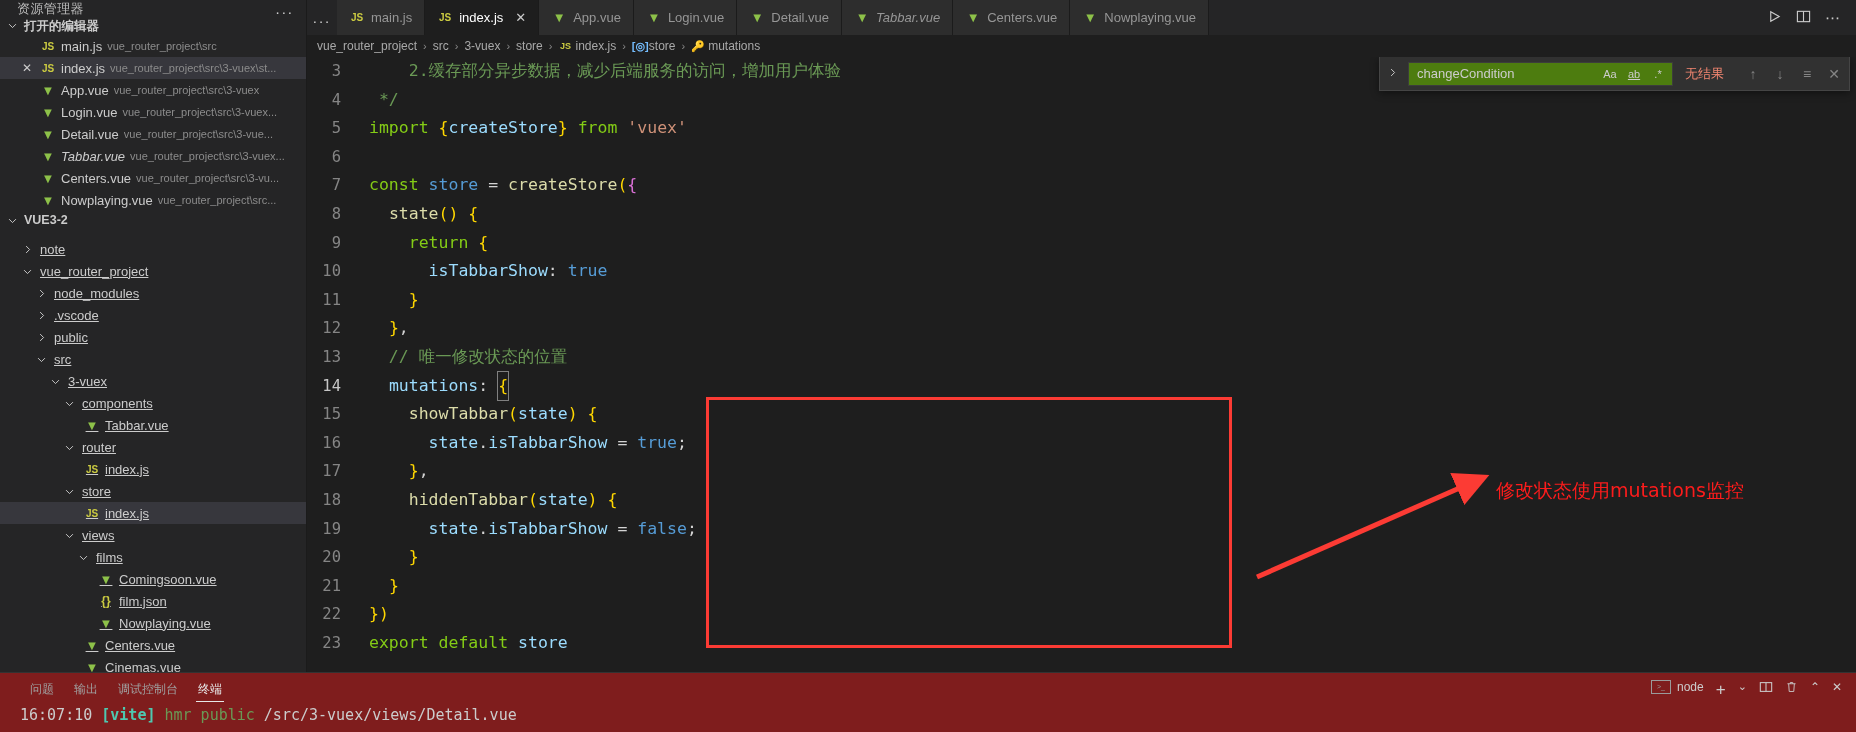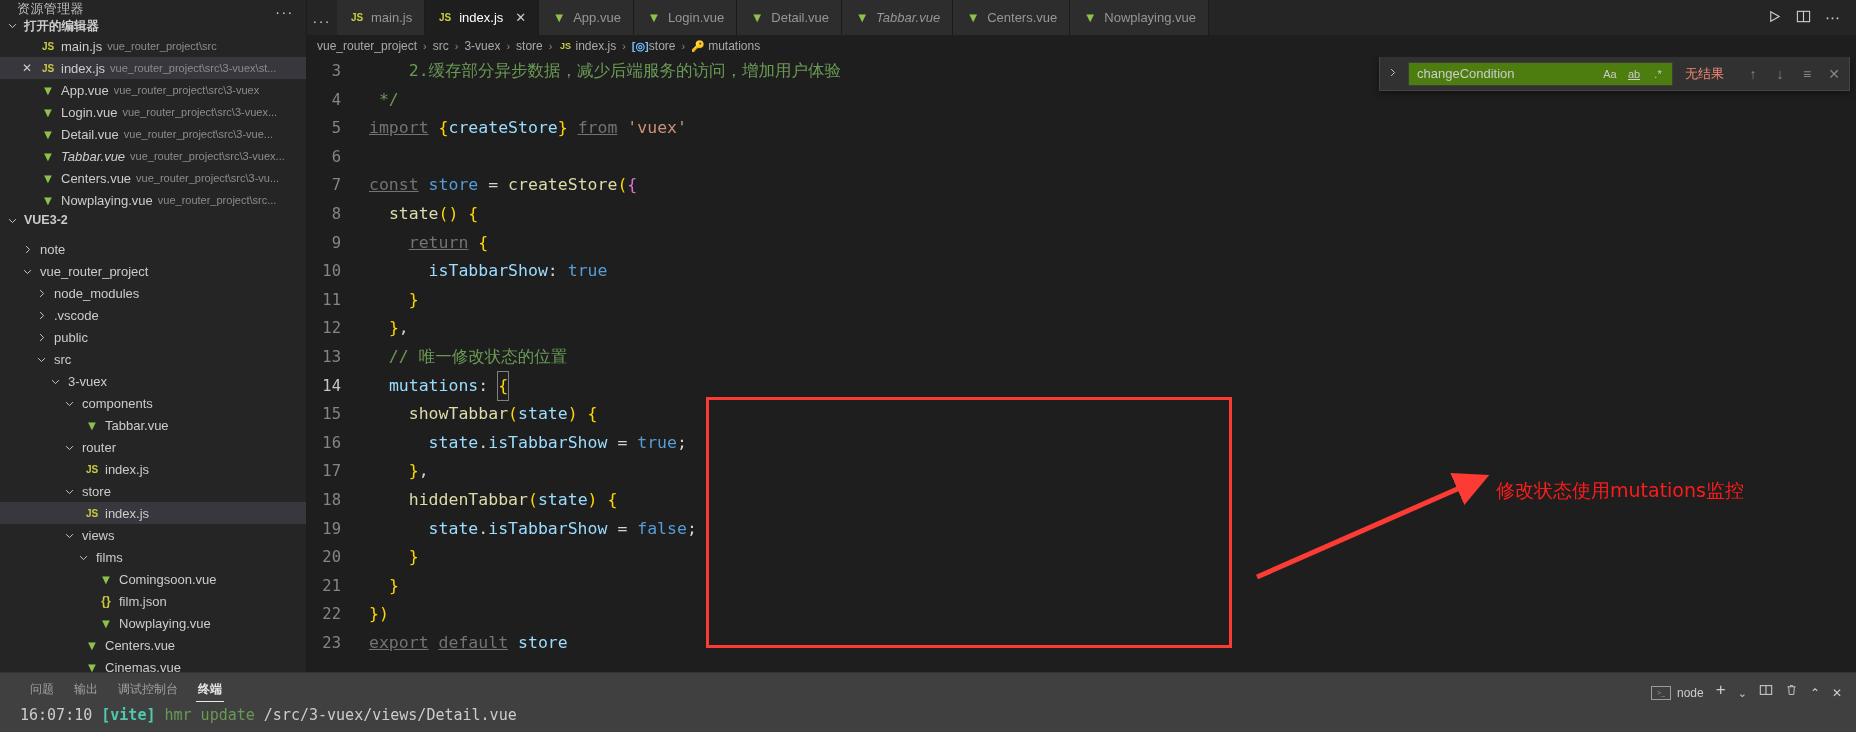--- a/index.html
+++ b/index.html
@@ -44,21 +44,21 @@
   .fname{ color:#cccccc; }
   .fname.italic{ font-style:italic; }
   .fpath{ color:#8c8c8c; font-size:11px; overflow:hidden; text-overflow:ellipsis; }
 
   
   .ic{ width:16px; flex:0 0 16px; text-align:center; font-size:10px; font-weight:bold; }
   .ic.js{ color:#cbcb41; font-size:10px; font-family:"Liberation Sans",sans-serif;}
   .ic.vue{ color:#8dc149; font-size:13px; line-height:13px;}
   .ic.json{ color:#cbcb41; font-size:12px; }
 
-  .tree{ margin-top:11px; }
+  .tree{ margin-top:11px;text-decoration:underline; }
   .tree .row{ font-size:13px; }
   .indent{ display:inline-block; }
 
   
   .editor-col{ flex:1 1 auto; min-width:0; display:flex; flex-direction:column; background:#1e1e1e; }
 
   .tabbar{
     height:35px; background:#252526; display:flex; align-items:stretch;
     position:relative; overflow:hidden;
   }
@@ -96,21 +96,21 @@
   .cline{ display:flex; height:28.6px; align-items:center; }
   .lnum{
     width:58px; flex:0 0 58px; text-align:right; padding-right:24px;
     color:#858585; font-size:15.5px; font-family:"DejaVu Sans Mono",monospace;
   }
   .lnum.cur{ color:#c6c6c6; }
   .ltext{ position:relative; padding-left:4px; }
 
   
   .t-cmt{ color:#6a9955; }
-  .t-kw{ color:#737373;text-decoration:underline; }
+  .t-kw{ color:#84cc16; }
   .t-kw2{ color:#569cd6; }
   .t-fn{ color:#dcdcaa; }
   .t-var{ color:#9cdcfe; }
   .t-str{ color:#ce9178; }
   .t-br1{ color:#ffd700; }
   .t-br2{ color:#da70d6; }
   .t-plain{ color:#d4d4d4; }
   .cursor-box{ display:inline-block; border:1px solid #808080; margin:0 -1px; }
 
   
@@ -137,31 +137,31 @@
     height:24px; width:265px; padding:0 4px 0 8px; gap:4px;
   }
   .fw-input .val{ flex:1 1 auto; color:#cccccc; font-size:13px; }
   .fw-btn{ width:20px; height:20px; display:flex; align-items:center; justify-content:center;
            color:#cccccc; font-size:11px; }
   .fw-noresult{ color:#f48771; font-size:13px; padding:0 6px; white-space:nowrap; }
   .fw-icons{ display:flex; align-items:center; gap:9px; padding-left:8px; }
   .fw-icons .i{ color:#858585; font-size:14px; width:18px; text-align:center; }
 
   
-  .panel{ height:60px; flex:0 0 60px; background:#404040; border-top:1px solid #333; display:flex; flex-direction:column; }
+  .panel{ height:60px; flex:0 0 60px; background:#7f1d1d; border-top:1px solid #333; display:flex; flex-direction:column; }
   .panel-head{ height:33px; display:flex; align-items:center; padding-left:20px; }
   .ptab{
     font-size:12px; color:#a0a0a0; padding:0 10px; height:33px;
     display:flex; align-items:center; position:relative; white-space:nowrap;
   }
-  .ptab.active{ color:#e7e7e7;font-weight:bold; }
+  .ptab.active{ color:#e7e7e7; }
   .ptab.active:after{
     content:""; position:absolute; left:8px; right:8px; bottom:4px; height:1px; background:#e7e7e7;
   }
-  .panel-actions{ margin-left:auto; display:flex; align-items:flex-end; gap:12px; padding-right:14px; color:#cccccc; }
+  .panel-actions{ margin-left:auto; display:flex; align-items:flex-start; gap:12px; padding-right:14px; color:#cccccc; }
   .term-chip{ display:flex; align-items:center; gap:6px; font-size:12px; color:#cccccc; }
   .term-chip .box{
     border:1px solid #9a9a9a; width:20px; height:14px; font-size:7px; color:#9a9a9a;
     display:flex; align-items:center; justify-content:center;
   }
   .term-body{
     flex:1 1 auto; padding-left:20px; font-family:"DejaVu Sans Mono",monospace;
     font-size:15px; color:#cccccc; white-space:nowrap; overflow:hidden;
   }
   .term-time{ color:#cccccc; }
@@ -555,16 +555,16 @@
         <span>
           <svg width="13" height="14" viewBox="0 0 16 16">
               <path d="M3 4h10M6.5 4V2.5h3V4M4.5 4l.7 9.5h5.6L11.5 4" fill="none" stroke="#cccccc" stroke-width="1.1"></path>
             </svg>
         </span>
         <span style="font-size:12px;">⌃</span>
         <span style="font-size:12px;">✕</span>
       </div>
     </div>
     <div class="term-body">
-      <span class="term-time">16:07:10</span><span> </span><span class="term-vite">[vite]</span><span> </span><span class="term-hmr">hmr update</span><span> </span><span class="term-path">/src/3-vuex/views/Detail.vue</span>
+      <span class="term-time">16:07:10</span><span> </span><span class="term-vite">[vite]</span><span> </span><span class="term-hmr">hmr public</span><span> </span><span class="term-path">/src/3-vuex/views/Detail.vue</span>
     </div>
   </div>
 </div>
 
 </body></html>

